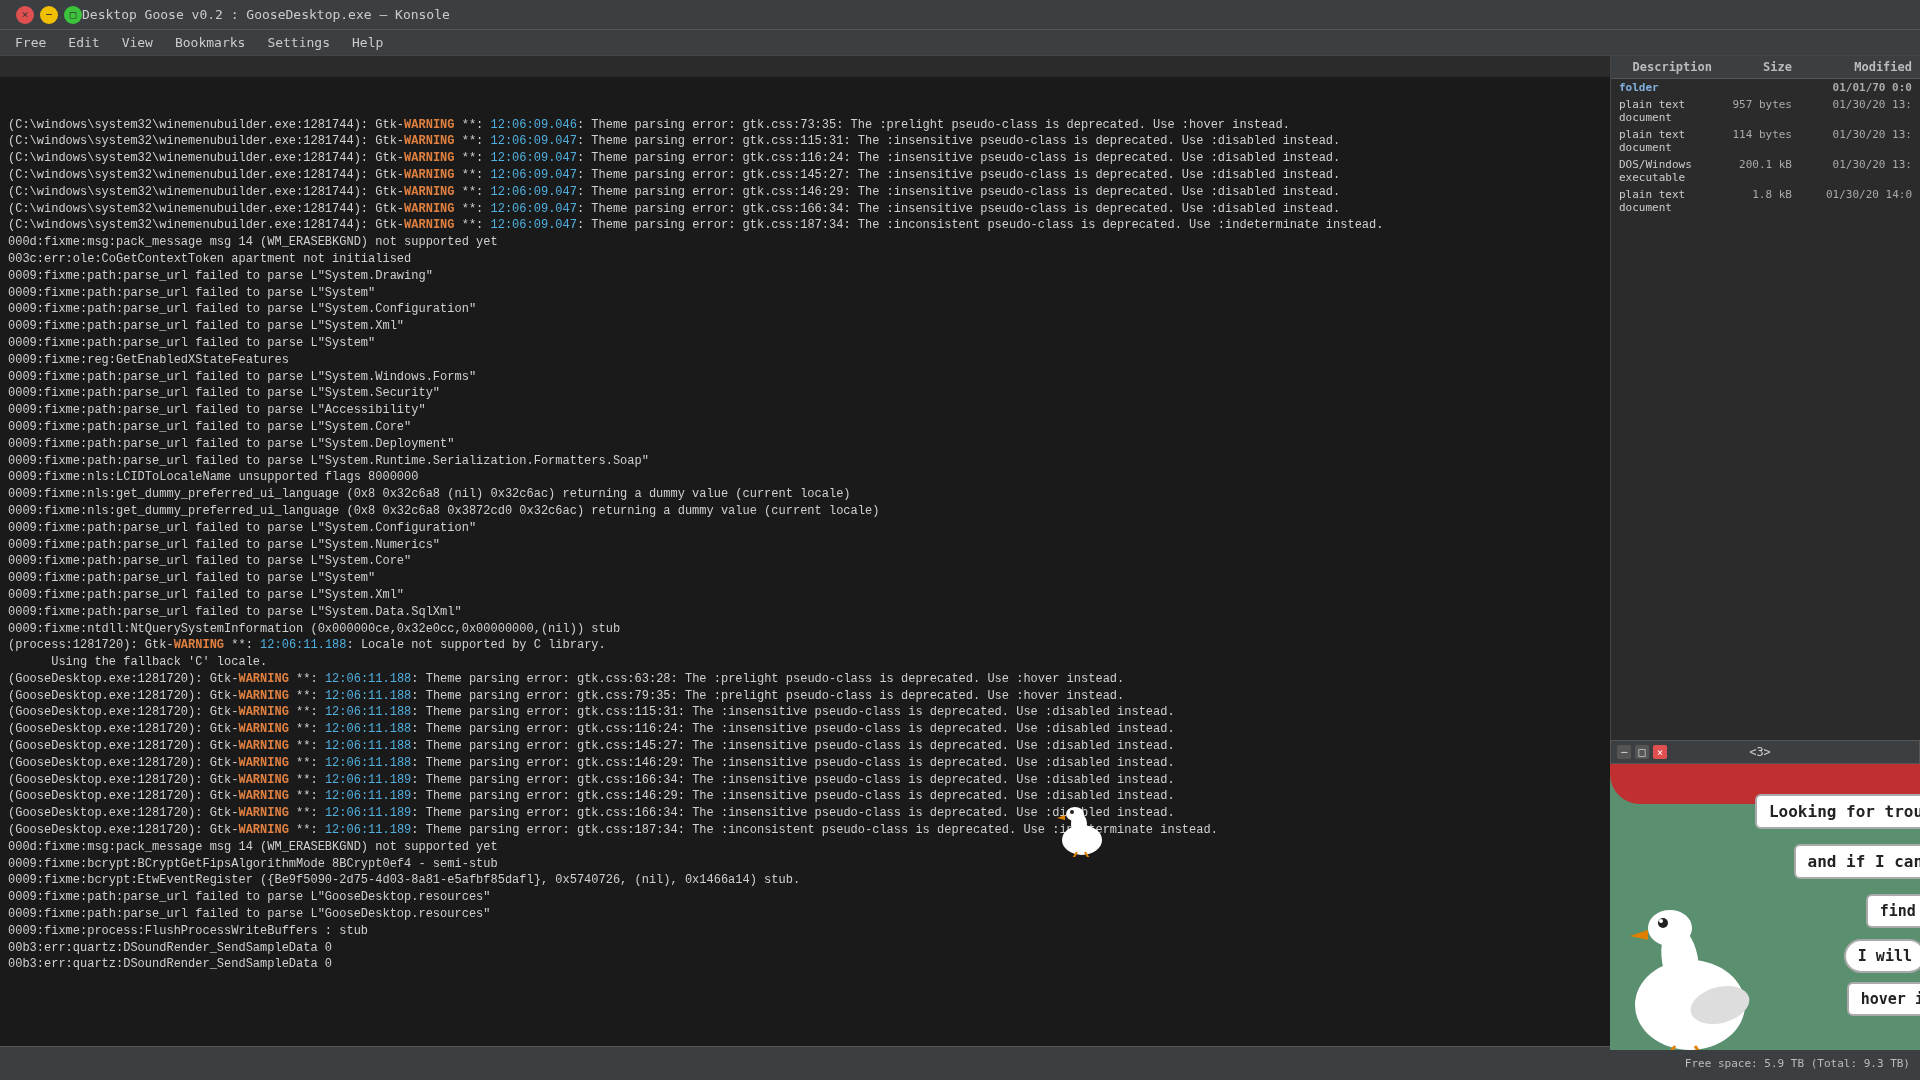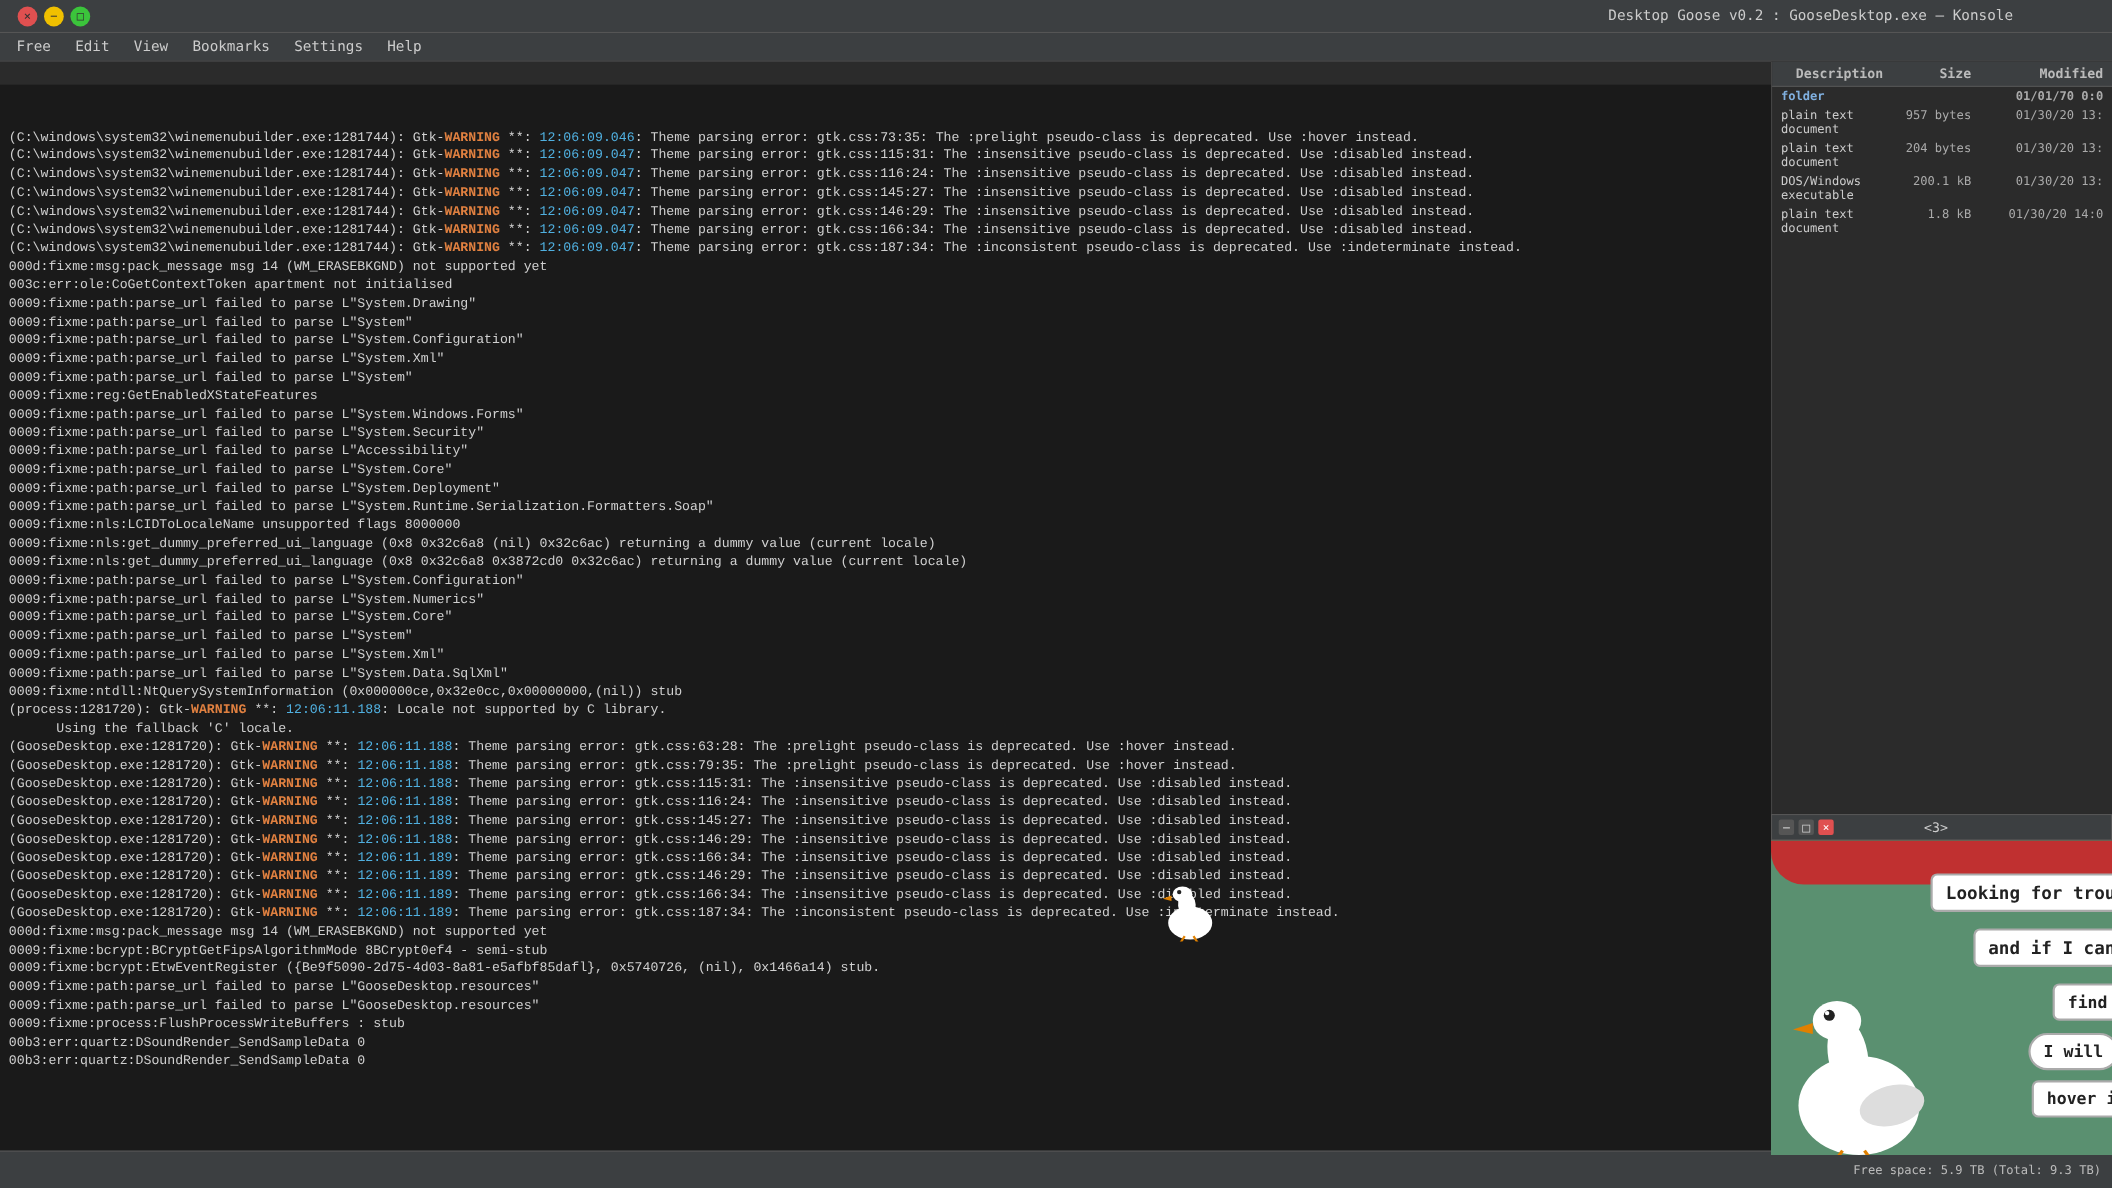--- a/index.html
+++ b/index.html
@@ -19,21 +19,21 @@
       display: flex;
       align-items: center;
       justify-content: space-between;
       padding: 0 10px;
       border-bottom: 1px solid #555;
     }
     #title-text {
       color: #ccc;
       font-size: 13px;
       flex: 1;
-      text-align: right;
+      text-align: left;
     }
     .win-btn {
       width: 18px;
       height: 18px;
       border-radius: 50%;
       margin-left: 6px;
       display: inline-flex;
       align-items: center;
       justify-content: center;
       color: #333;
@@ -281,21 +281,21 @@
       <span class="file-size"></span>
       <span class="file-date">01/01/70 0:0</span>
     </div>
     <div class="file-row">
       <span>plain text document</span>
       <span class="file-size">957 bytes</span>
       <span class="file-date">01/30/20 13:</span>
     </div>
     <div class="file-row">
       <span>plain text document</span>
-      <span class="file-size">204 bytes</span>
+      <span class="file-size">114 bytes</span>
       <span class="file-date">01/30/20 13:</span>
     </div>
     <div class="file-row">
       <span>DOS/Windows executable</span>
       <span class="file-size">200.1 kB</span>
       <span class="file-date">01/30/20 13:</span>
     </div>
     <div class="file-row">
       <span>plain text document</span>
       <span class="file-size">1.8 kB</span>

